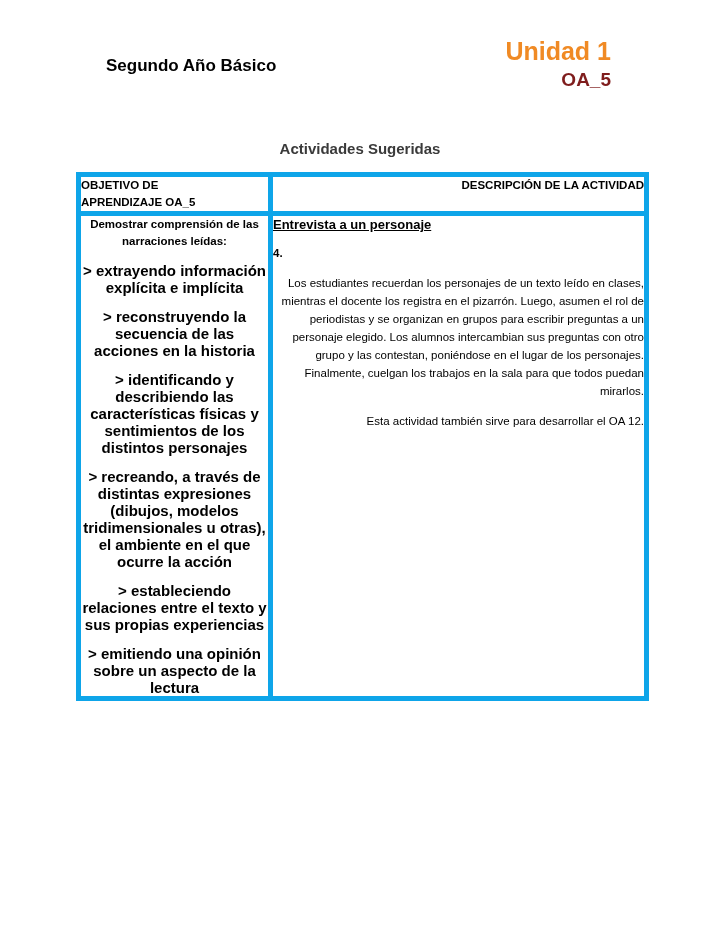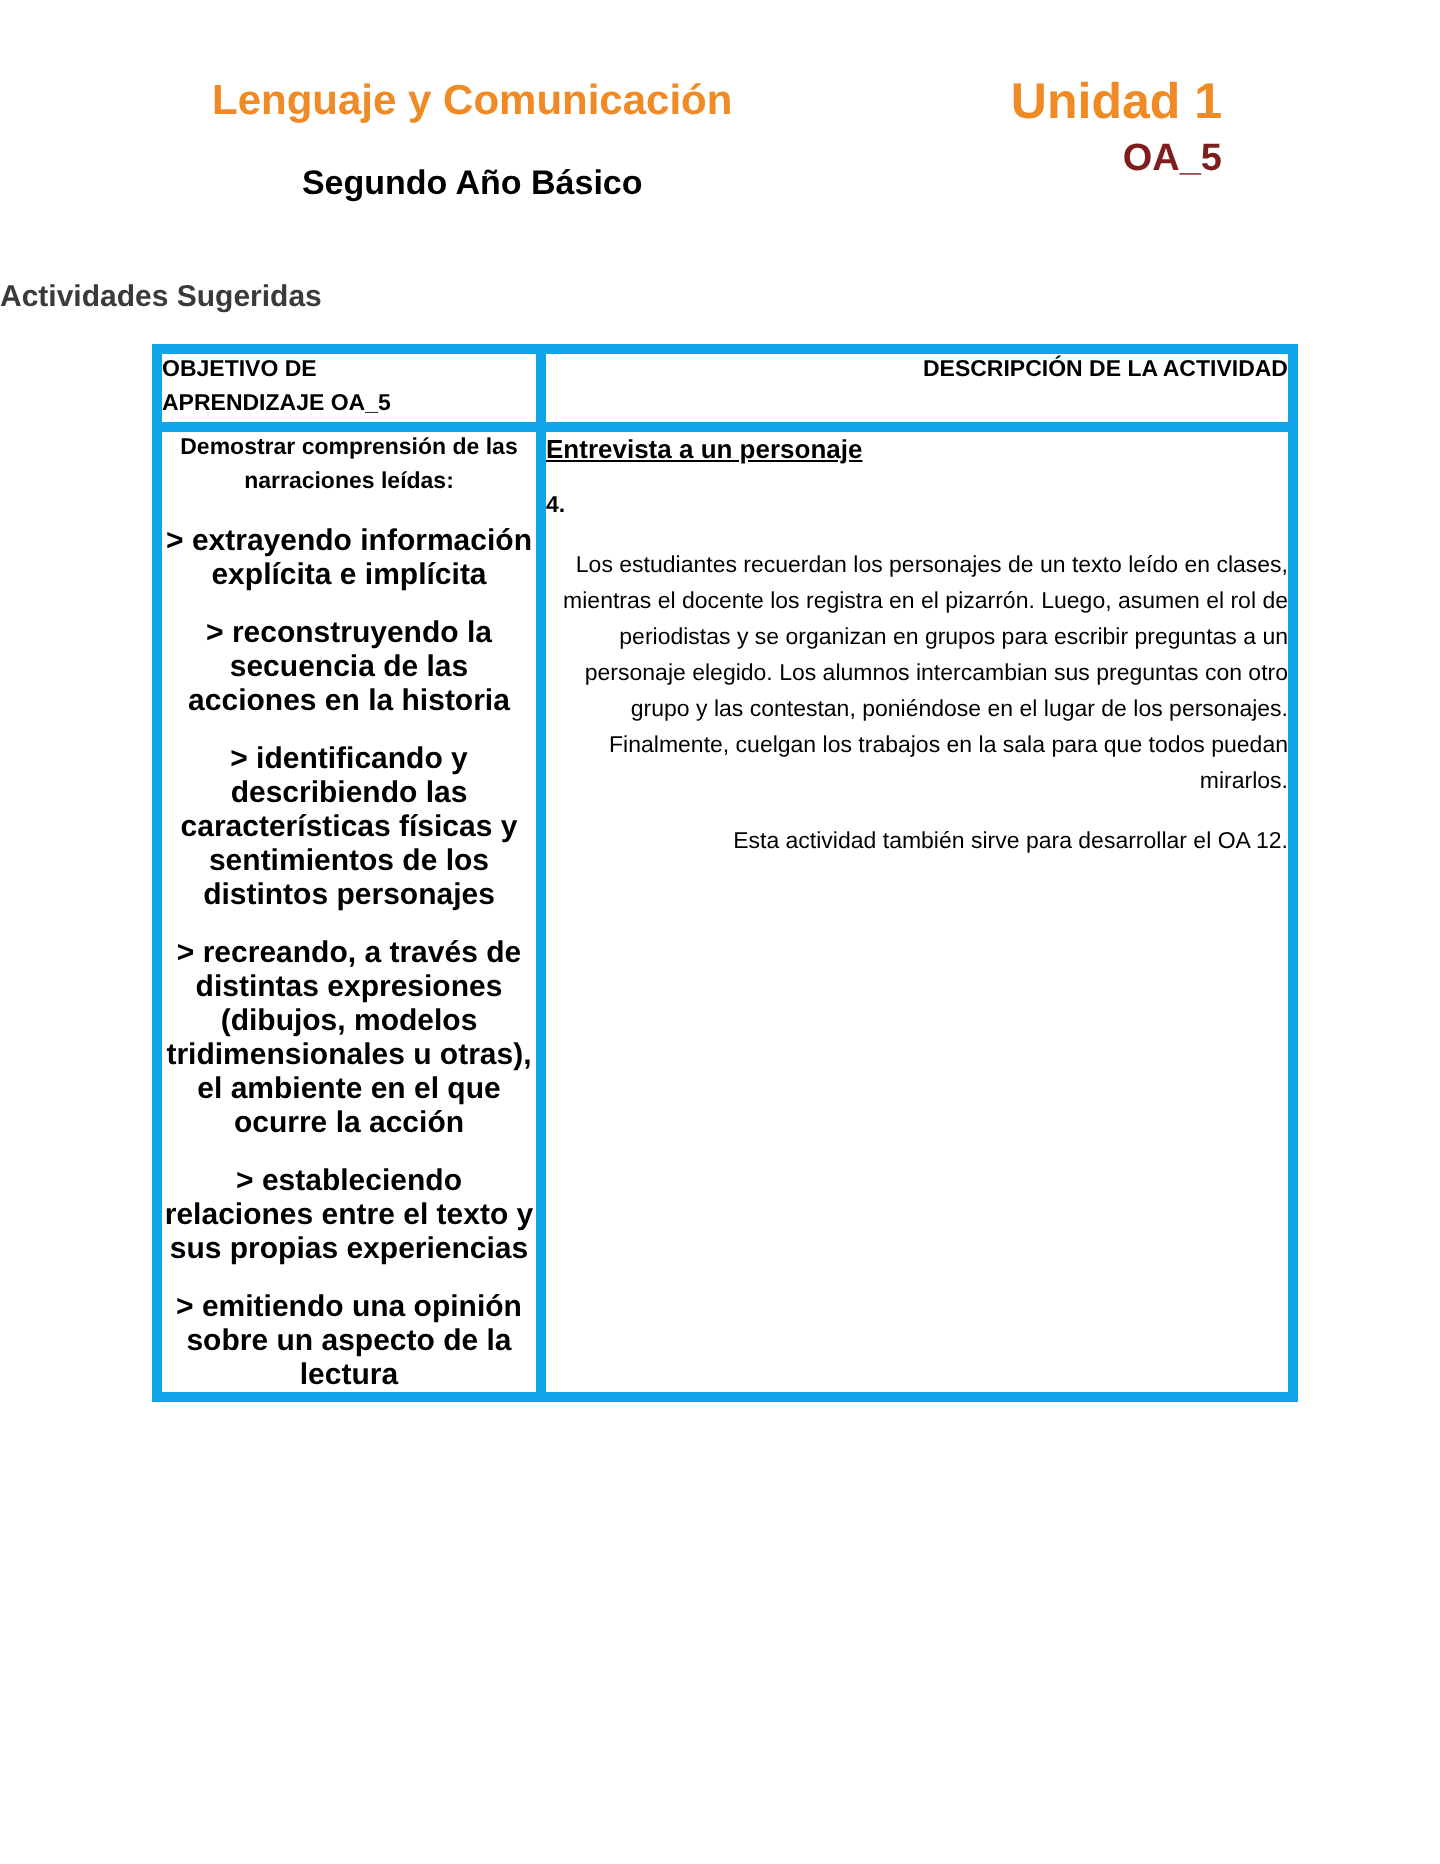--- a/index.html
+++ b/index.html
@@ -67,21 +67,21 @@
     color: #7f1d1d;
     line-height: 24px;
     margin-top: 4px;
     white-space: nowrap;
   }
   .section-title {
     position: absolute;
     left: 0;
     right: 0;
     top: 140px;
-    text-align: left;
+    text-align: center;
     font-size: 15px;
     font-weight: bold;
     color: #3a3a3a;
   }
   table.activity-table {
     position: absolute;
     left: 76px;
     top: 172px;
     width: 568px;
     border-collapse: collapse;
@@ -155,21 +155,20 @@
     margin-bottom: 0;
   }
 </style>
 </head>
 <body>
 
 <div class="page">
 
   <div class="header">
     <div class="header-left">
-      <div class="title-main">Lenguaje y Comunicación</div>
       <div class="title-sub">Segundo Año Básico</div>
     </div>
     <div class="header-right">
       <div class="unit-label">Unidad 1</div>
       <div class="oa-label">OA_5</div>
     </div>
   </div>
 
   <div class="section-title">Actividades Sugeridas</div>
 

